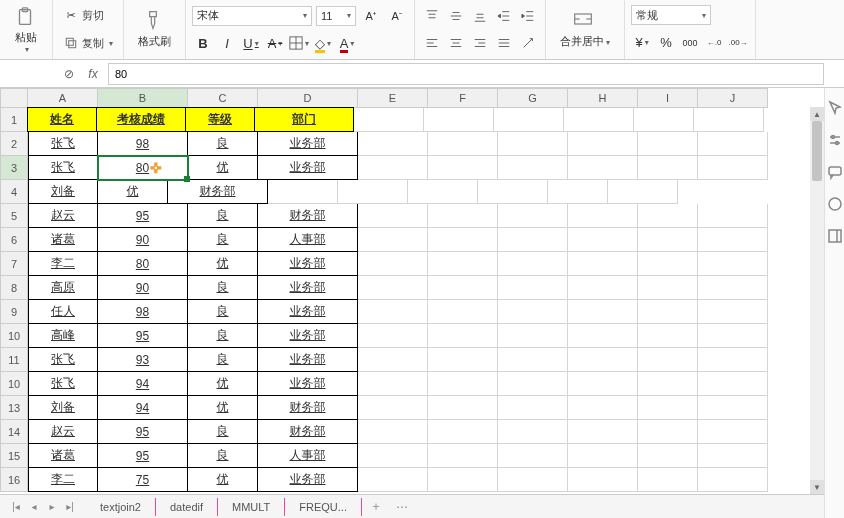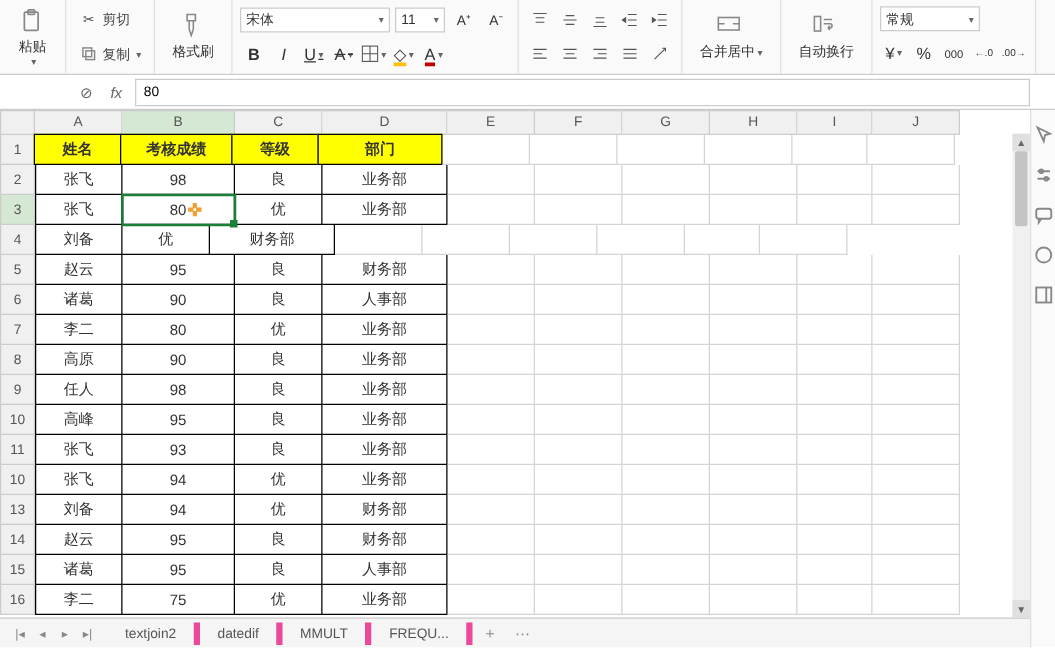--- a/index.html
+++ b/index.html
@@ -29,35 +29,35 @@
 
 
 .grid-wrap { position: absolute; top: 88px; left: 0; right: 20px; bottom: 24px; overflow: hidden; }
 .corner { position: absolute; top: 0; left: 0; width: 28px; height: 20px; background: #f0f0f0; border: 1px solid #ccc; }
 .col-headers { position: absolute; top: 0; left: 28px; right: 0; height: 20px; display: flex; }
 .col-h { background: #f0f0f0; border: 1px solid #ccc; border-left: none; display: flex; align-items: center; justify-content: center; font-size: 11px; color: #555; }
 .col-h.selected { background: #d4e8d4; }
 .row-headers { position: absolute; top: 20px; left: 0; width: 28px; bottom: 0; }
 .row-h { height: 24px; background: #f0f0f0; border: 1px solid #ccc; border-top: none; display: flex; align-items: center; justify-content: center; font-size: 11px; color: #555; }
 .row-h.selected { background: #d4e8d4; }
-.cells { position: absolute; top: 20px; left: 28px; right: 0; bottom: 0; }
+.cells { position: absolute; top: 20px; left: 28px; right: 0; bottom: 0; text-decoration: underline; }
 .row { display: flex; height: 24px; }
 .cell { border-right: 1px solid #d4d4d4; border-bottom: 1px solid #d4d4d4; display: flex; align-items: center; justify-content: center; font-size: 12px; position: relative; }
 .cell.hdr { background: #ffff00; font-weight: bold; border: 1px solid #000; margin: -1px 0 0 -1px; }
 .cell.data { border-right: 1px solid #000; border-bottom: 1px solid #000; }
 .cell.data.first-col { border-left: 1px solid #000; }
 .cell.active { outline: 2px solid #1a7f37; outline-offset: -1px; z-index: 5; }
 .fill-handle { position: absolute; right: -3px; bottom: -3px; width: 6px; height: 6px; background: #1a7f37; z-index: 6; }
 .cursor-plus { position: absolute; color: #f0a030; font-size: 14px; pointer-events: none; z-index: 7; font-weight:bold; }
 
 
 .tabs { position: absolute; bottom: 0; left: 0; right: 20px; height: 24px; border-top: 1px solid #ccc; display: flex; align-items: center; background: #f5f5f5; }
 .tab-nav { display: flex; gap: 2px; padding: 0 8px; }
 .tab-nav-btn { width: 16px; text-align: center; color: #888; cursor: pointer; font-size: 10px; }
-.tab { padding: 3px 14px; font-size: 11px; color: #555; cursor: pointer; border-right: 5px solid #ec4899; }
+.tab { padding: 3px 14px; font-size: 11px; color: #555; cursor: pointer; border-right: 1px solid #ec4899; }
 .tab-add { padding: 0 8px; color: #888; cursor: pointer; }
 .tab-menu { padding: 0 6px; color: #888; cursor: pointer; }
 
 
 .sidepanel { position: absolute; right: 0; top: 88px; bottom: 0; width: 20px; border-left: 1px solid #e0e0e0; background: #fafafa; display: flex; flex-direction: column; align-items: center; gap: 16px; padding-top: 12px; }
 .side-ic { width: 16px; height: 16px; color: #888; cursor: pointer; }
 
 
 .vscroll { position: absolute; right: 20px; top: 107px; width: 14px; bottom: 24px; background: #f0f0f0; }
 .vscroll-btn { height: 14px; background: #e0e0e0; display:flex;align-items:center;justify-content:center;font-size:8px;color:#666; }
@@ -222,31 +222,20 @@
   <div class="ribbon-group">
     <div class="big-btn">
       <span class="ic">
           <svg width="20" height="18" viewBox="0 0 24 20" fill="none" stroke="#888" stroke-width="1.5">
             <rect x="2" y="4" width="20" height="12"></rect>
             <line x1="2" y1="10" x2="8" y2="10"></line>
             <line x1="16" y1="10" x2="22" y2="10"></line>
           </svg>
         </span>
       <span><span>合并居中</span><span class="dd">▾</span></span>
-    </div>
-  </div>
-  <div class="ribbon-group">
-    <div class="big-btn">
-      <span class="ic">
-          <svg width="20" height="18" viewBox="0 0 24 20" fill="none" stroke="#888" stroke-width="1.5">
-            <rect x="3" y="3" width="6" height="14"></rect>
-            <path d="M12 6h8M12 10h6a2 2 0 010 4h-2m0 0l2-2m-2 2l2 2"></path>
-          </svg>
-        </span>
-      <span>自动换行</span>
     </div>
   </div>
   <div class="ribbon-group">
     <div class="num-select">
         <span>常规</span>
         <span class="dd">▾</span>
       </div>
     <div class="fmt-row">
       <div class="fmt-btn">
           <span>¥</span>

